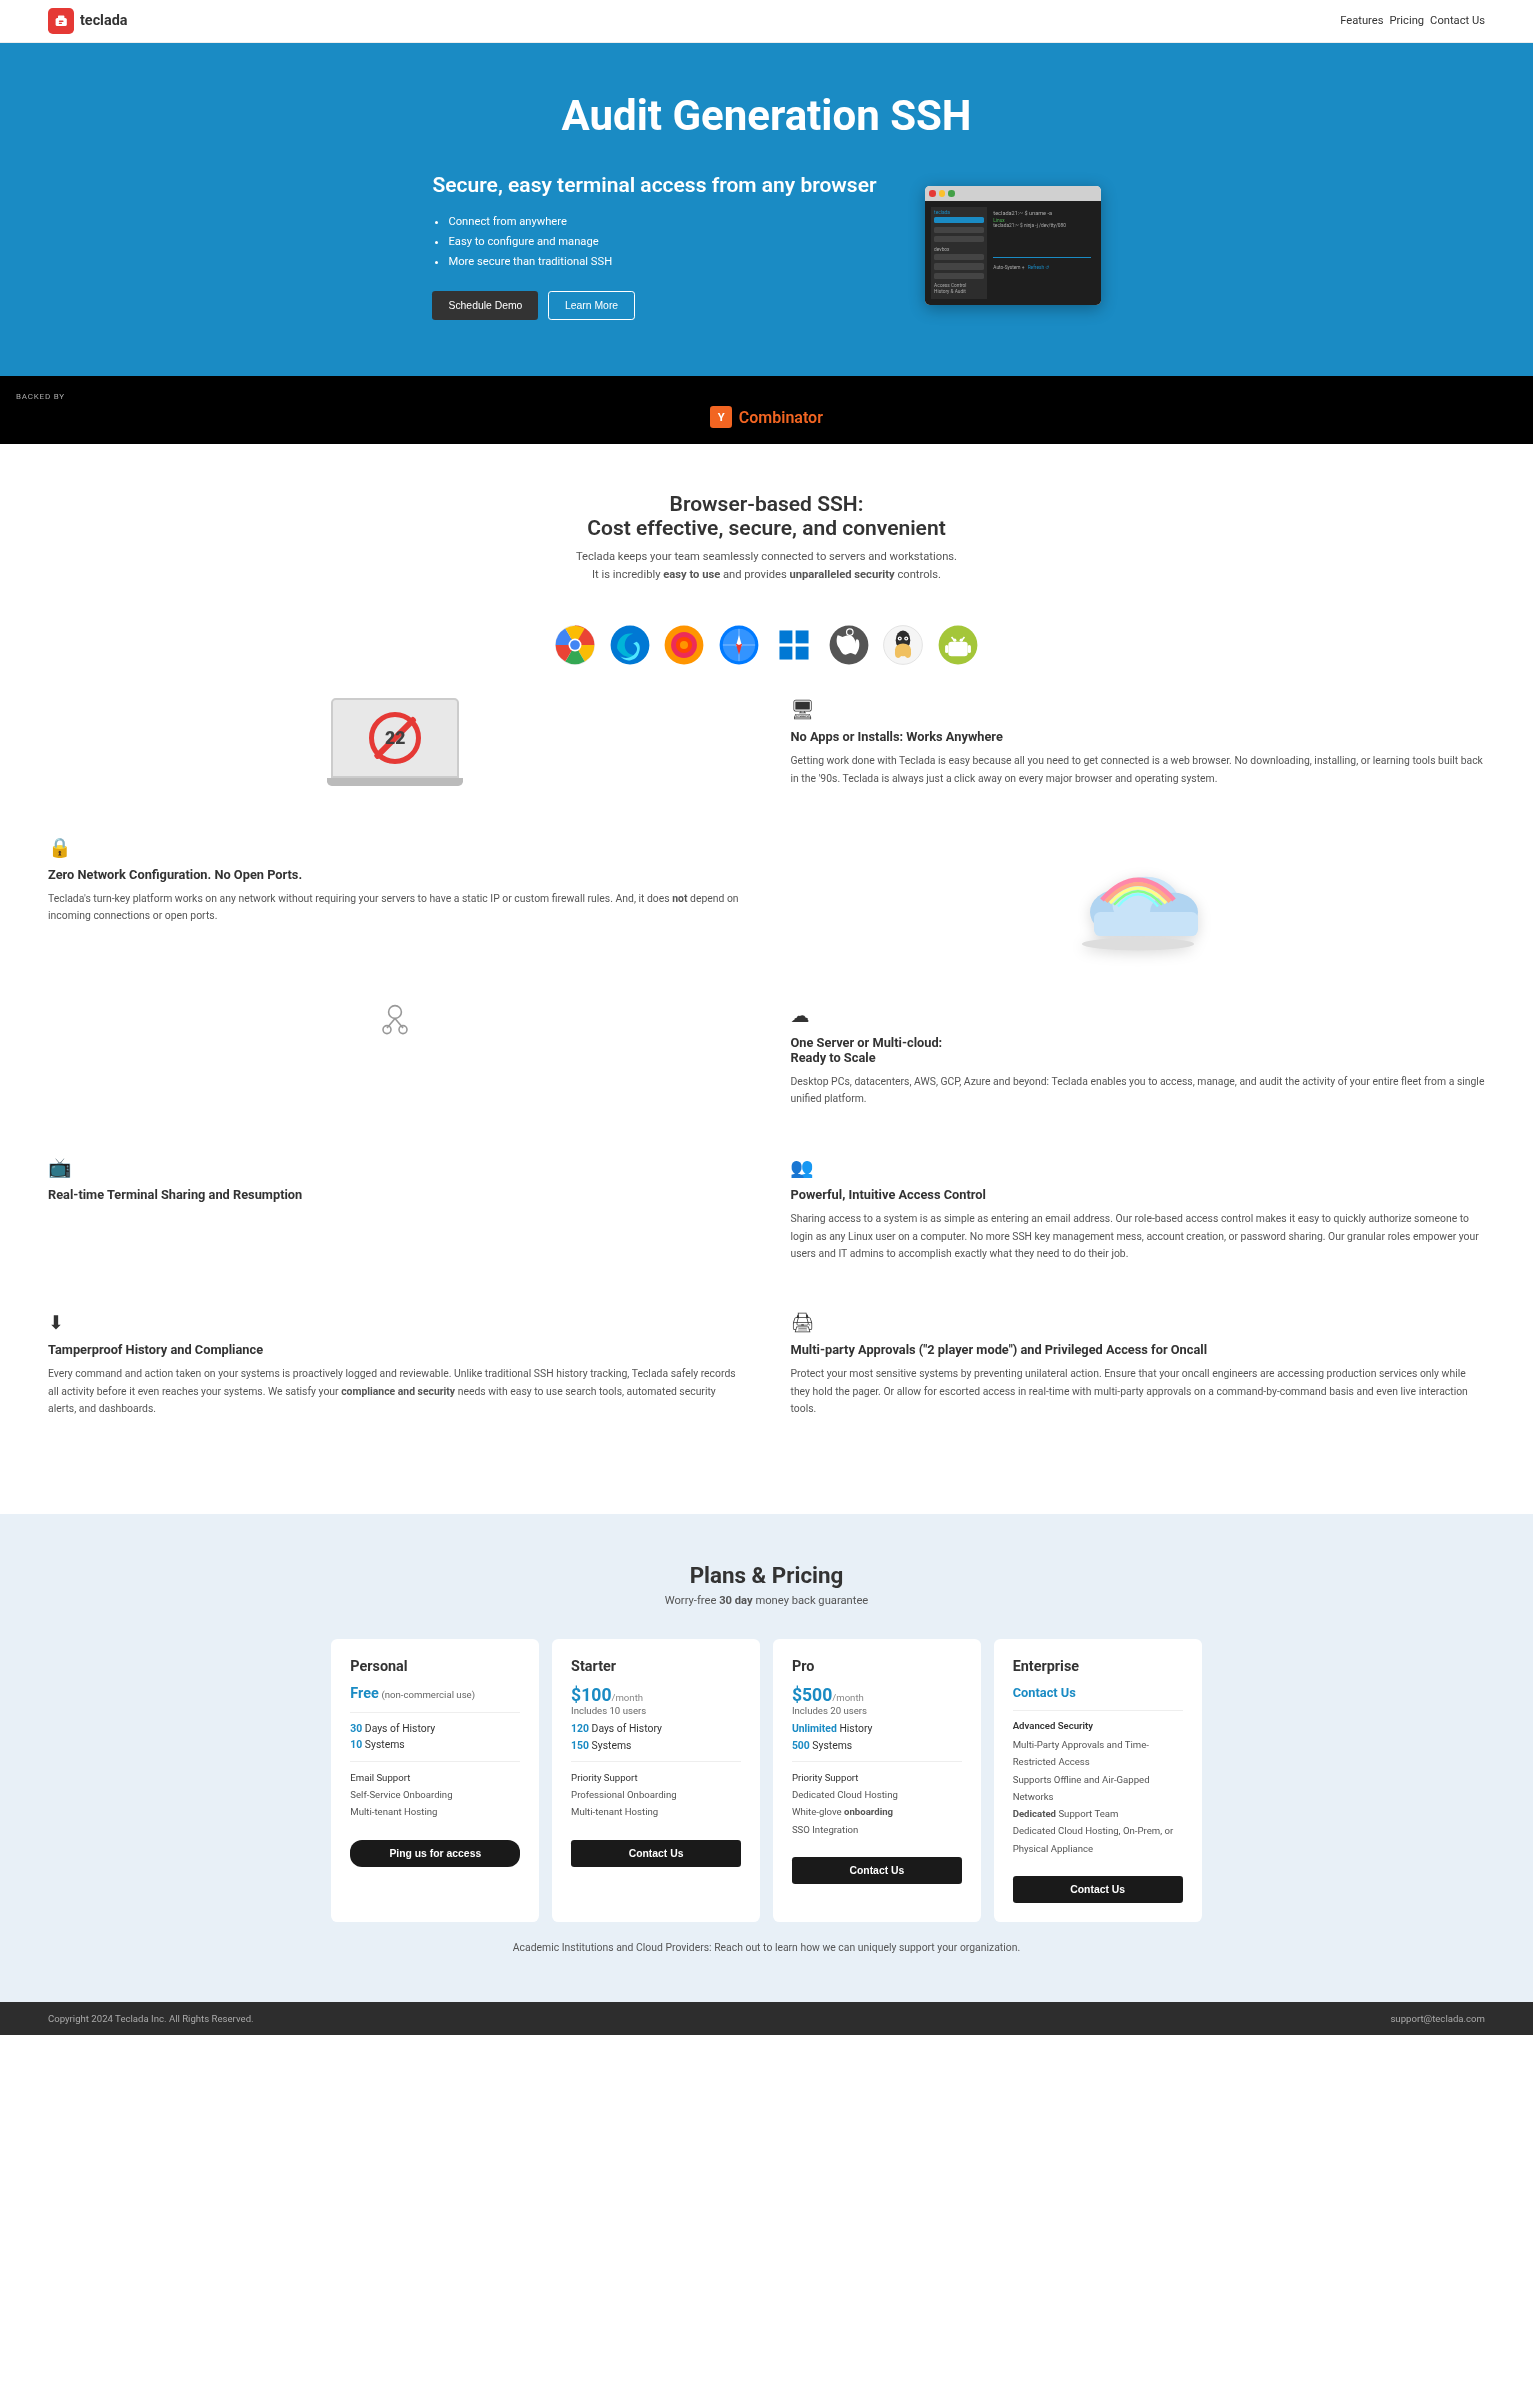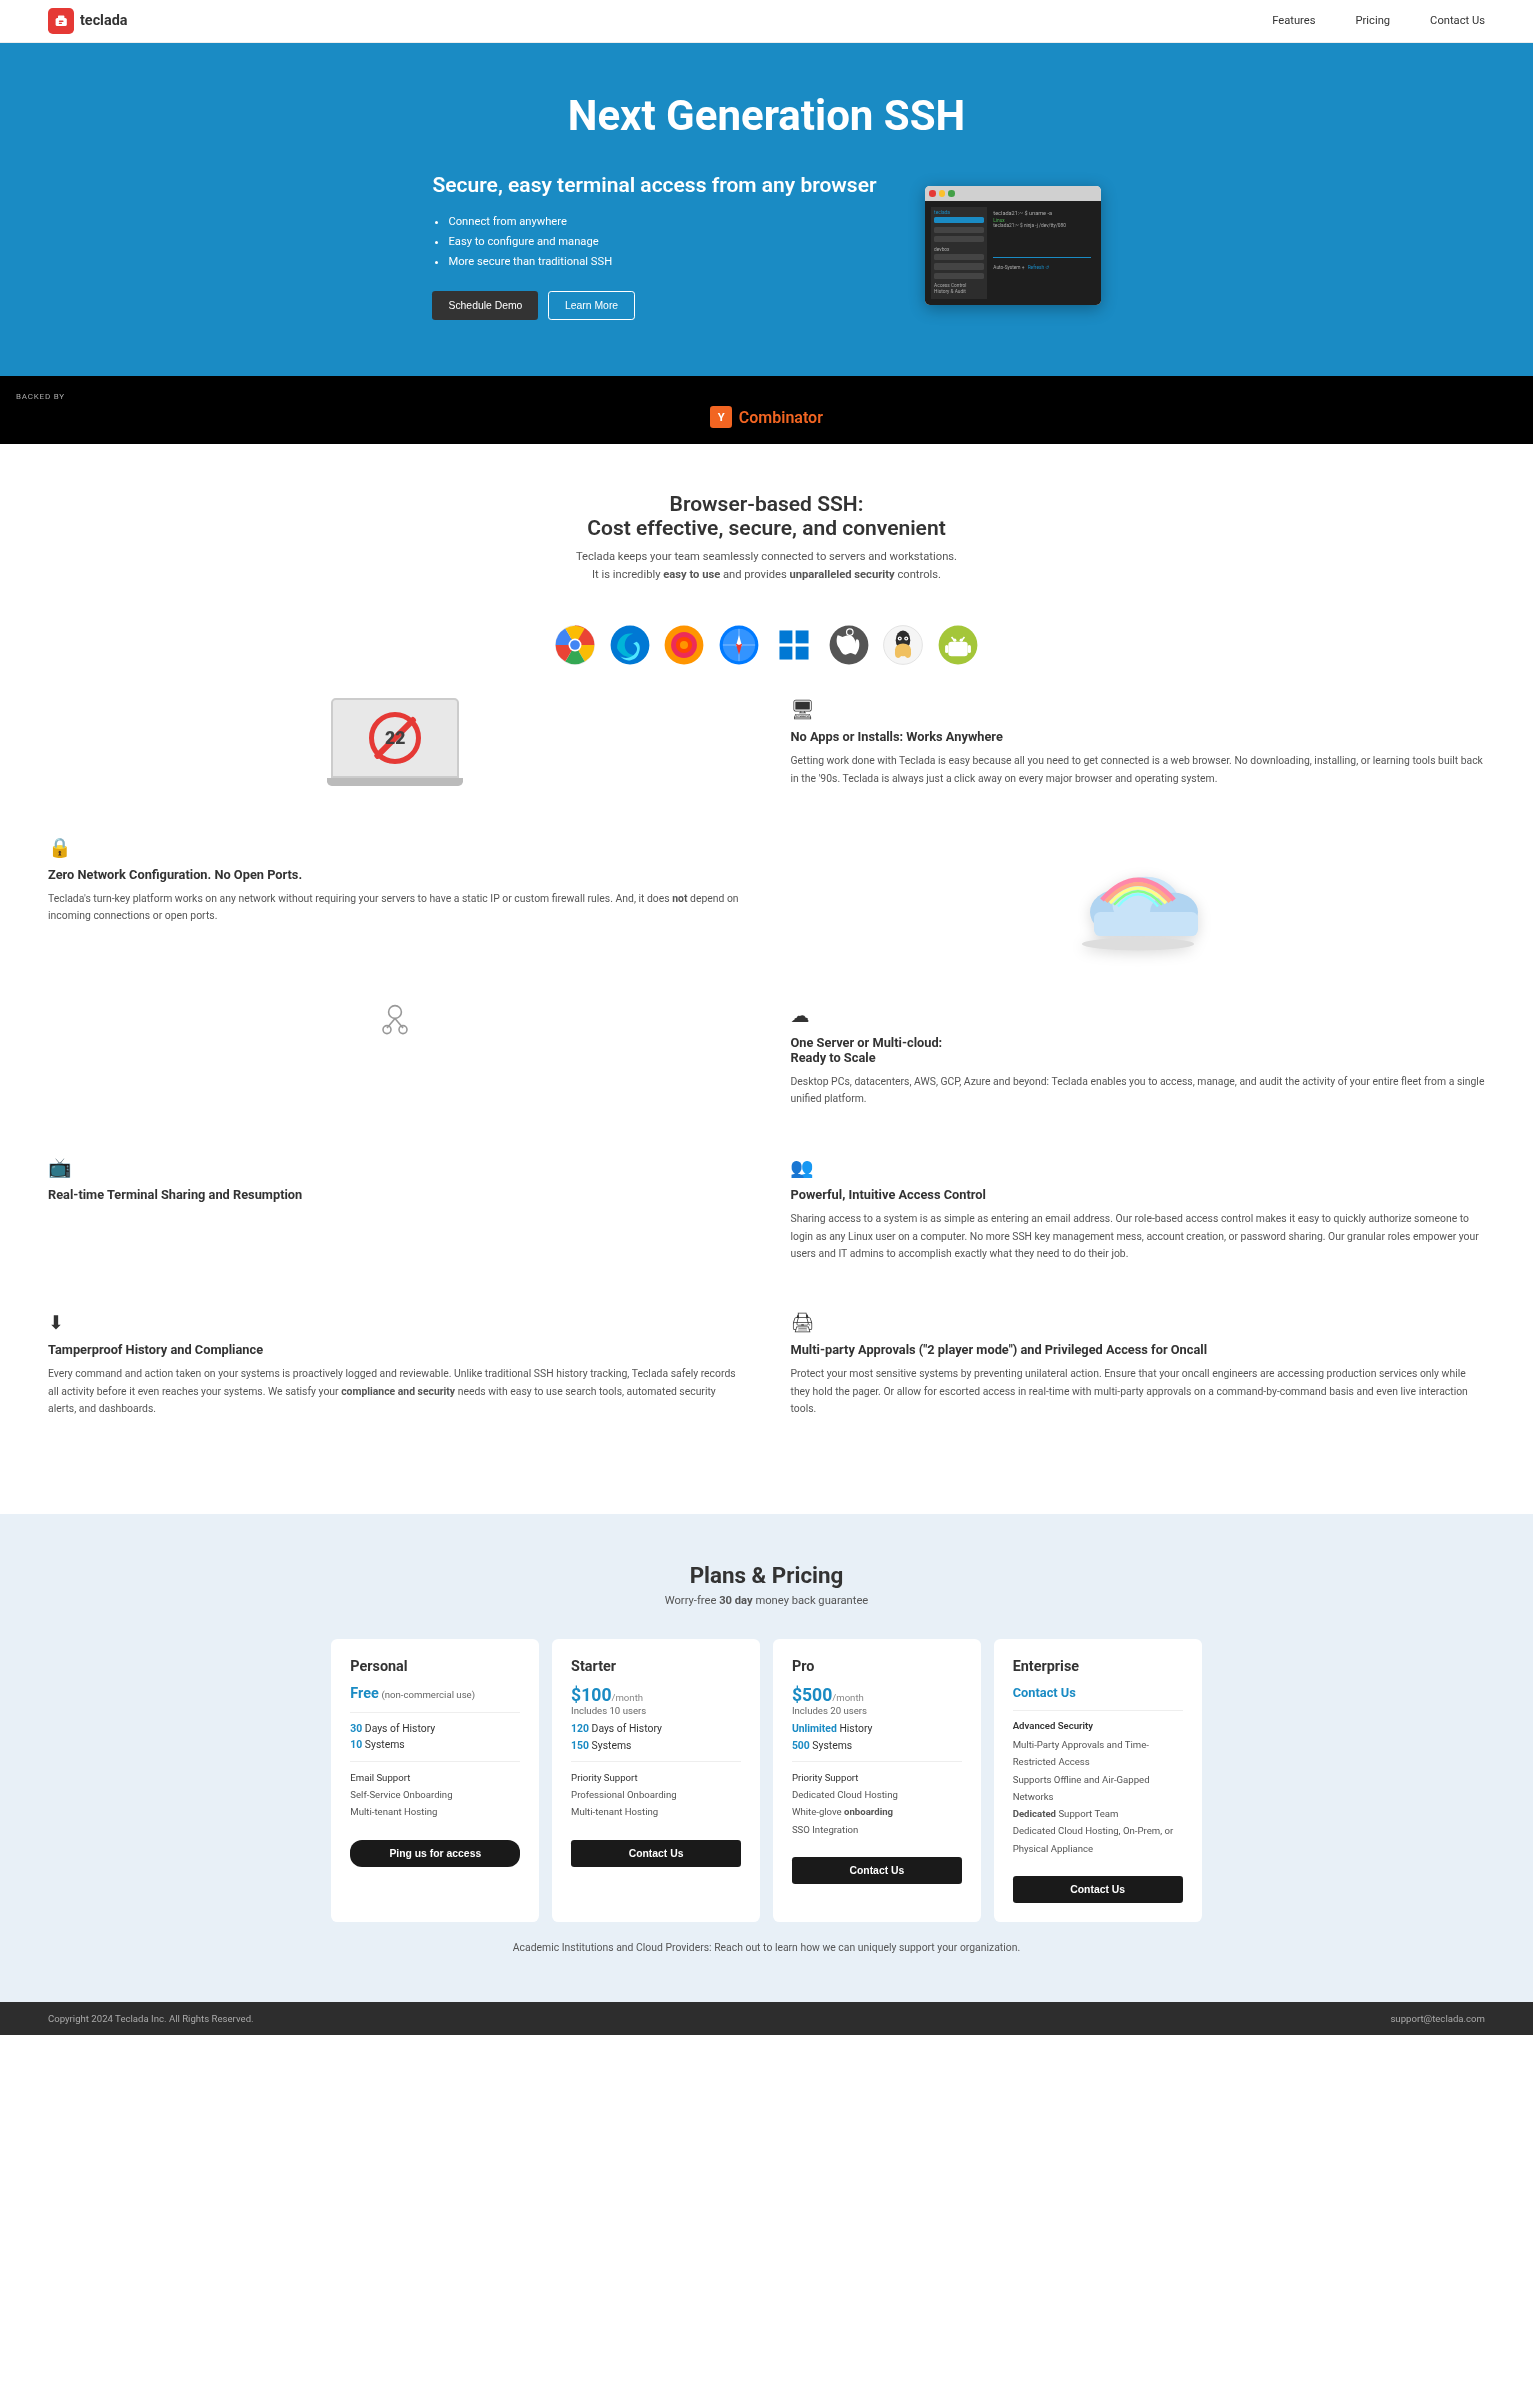--- a/index.html
+++ b/index.html
@@ -6,21 +6,21 @@
     body { font-family: -apple-system, BlinkMacSystemFont, 'Segoe UI', Roboto, sans-serif; font-size: 11.2px; color: #333; background: #fff; }
 
     
     nav {
       display: flex; align-items: center; justify-content: space-between;
       padding: 8px 48px; border-bottom: 0.8px solid #eee; background: #fff;
       position: sticky; top: 0; z-index: 100;
     }
     .nav-logo { display: flex; align-items: center; gap: 6.4px; font-weight: 700; font-size: 14.4px; color: #333; }
     .nav-logo-icon { width: 25.6px; height: 25.6px; background: #e53935; border-radius: 4.8px; display: flex; align-items: center; justify-content: center; color: white; font-size: 11.2px; }
-    .nav-links { display: flex; gap: 40px; }
+    .nav-links { display: flex; gap: 6px; }
     .nav-links a { text-decoration: none; color: #333; font-size: 11.2px; }
 
     
     .hero {
       background: #1a8bc4;
       padding: 48px 48px 56px;
       color: white;
     }
     .hero h1 { text-align: center; font-size: 42px; font-weight: 700; margin-bottom: 32px; }
     .hero-content { display: flex; align-items: center; justify-content: center; gap: 48px; max-width: 719px; margin: 0 auto; }
@@ -114,21 +114,21 @@
     <span>teclada</span>
   </div>
   <div class="nav-links">
     <a>Features</a>
     <a>Pricing</a>
     <a>Contact Us</a>
   </div>
 </nav>
 
 <section class="hero">
-  <h1>Next Generation SSH</h1>
+  <h1>Audit Generation SSH</h1>
   <div class="hero-content">
     <div class="hero-text">
       <h2>Secure, easy terminal access from any browser</h2>
       <ul>
         <li>Connect from anywhere</li>
         <li>Easy to configure and manage</li>
         <li>More secure than traditional SSH</li>
       </ul>
       <div class="hero-buttons">
         <button class="btn-dark">Schedule Demo</button>

